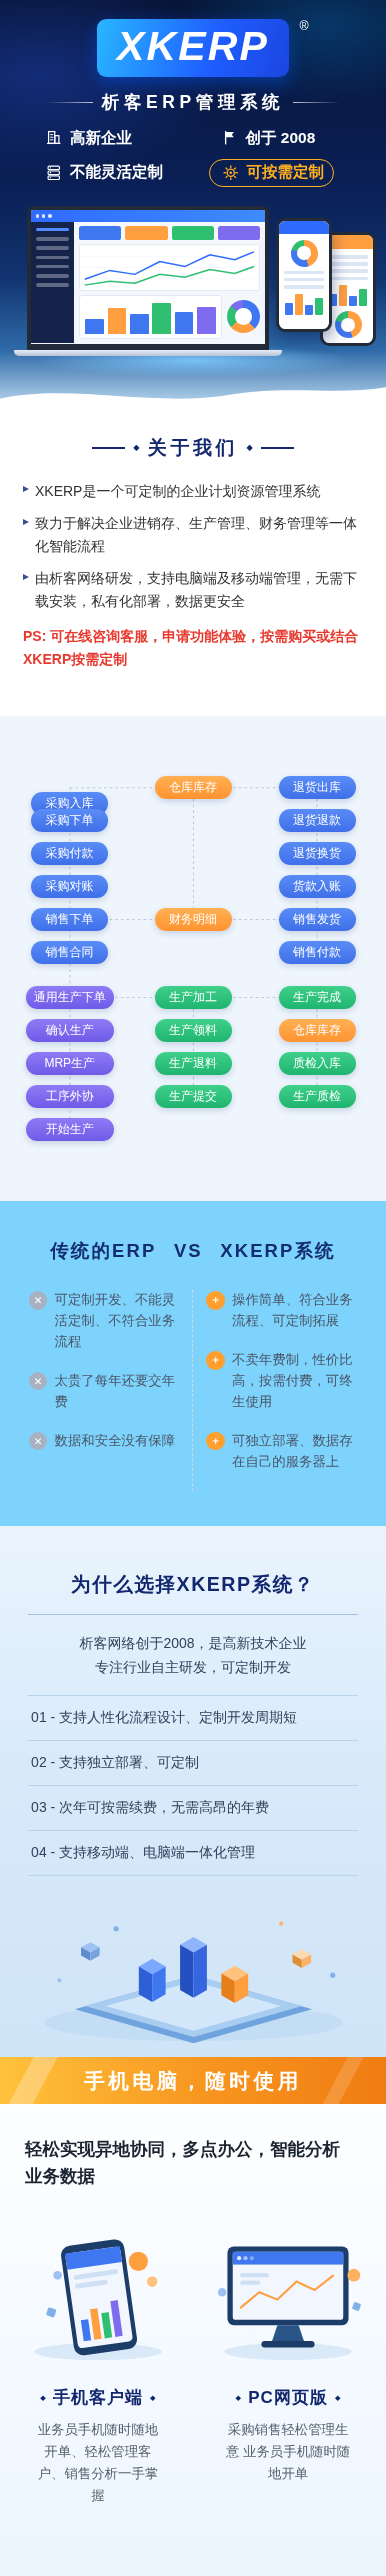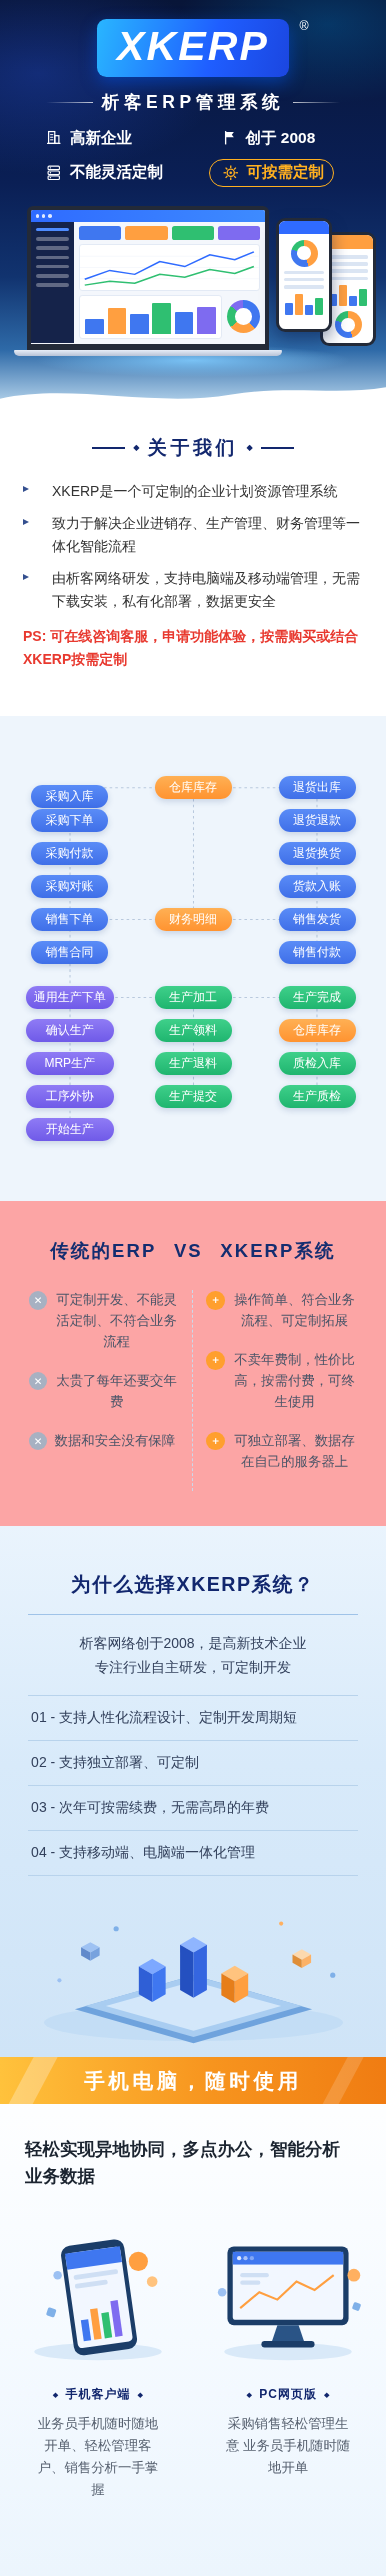--- a/index.html
+++ b/index.html
@@ -113,40 +113,40 @@
   .ph-bars i:nth-child(1){height:55%;} .ph-bars i:nth-child(2){height:95%;background:#ff9f40;}
   .ph-bars i:nth-child(3){height:45%;} .ph-bars i:nth-child(4){height:78%;background:#2fbf71;}
   .wave { position: absolute; left: 0; right: 0; bottom: -0.5px; display: block; width: 386px; height: 28px; }
 
   
   .about { min-height: 309px; padding: 28px 23px 20.6px; background: #fff; }
   .sec-title { display: flex; align-items: center; justify-content: center; gap: 8.2px; margin-bottom: 18.5px; }
   .sec-title .bar { width: 33px; height: 1.5px; background: #12276e; }
   .sec-title .dia { color: #12276e; font-size: 8.2px; line-height: 1; }
   .sec-title h2 { margin: 0; color: #12276e; font-size: 19px; font-weight: 800; letter-spacing: 3.6px; }
-  .ab-item { display: flex; gap: 23px; margin-bottom: 10.3px; align-items: flex-start; }
+  .ab-item { display: flex; gap: 6px; margin-bottom: 10.3px; align-items: flex-start; }
   .tri { flex: none; width: 0; height: 0; margin-top: 6.7px;
     border-left: 6.2px solid #35508f; border-top: 3.6px solid transparent; border-bottom: 3.6px solid transparent; }
   .ab-item p { margin: 0; font-size: 14px; line-height: 1.6; color: #333; }
   .ab-item p.hl { background: #e2eeff; color: #1d5fd6; padding: 4.1px 6.2px; border-radius: 3.1px; text-decoration: underline; }
   .ps { margin-top: 13.4px; color: #e8392f; font-size: 14px; line-height: 1.6; font-weight: 600; }
 
   
   .flow { background: #eef5fc; padding: 60px 15.5px; }
   .flow-canvas { position: relative; width: 355px; height: 365px; margin: 0 auto; }
   .flow-lines { position: absolute; inset: 0; width: 100%; height: 100%; }
   .nd { position: absolute; width: 77px; height: 23px; line-height: 23px; border-radius: 11.3px;
     color: #fff; font-size: 12px; text-align: center; box-shadow: 0 2.6px 6.2px rgba(30,60,120,.18); white-space: nowrap; }
   .nd-b { background: linear-gradient(180deg, #5a8cf7, #3f6fe8); }
   .nd-o { background: linear-gradient(180deg, #ffb054, #ff9330); }
   .nd-p { background: linear-gradient(180deg, #8f7bf5, #6f5ae8); }
   .nd-g { background: linear-gradient(180deg, #3fd08a, #1fb56f); }
 
   
-  .vs { min-height: 325px; padding: 37px 15.5px 20.6px; background: #fca5a5; text-align: center; }
+  .vs { min-height: 325px; padding: 37px 15.5px 20.6px; background: #7dd3fc; }
   .vs-title { display: flex; align-items: center; justify-content: center; gap: 17.5px; margin-bottom: 27px; }
   .vs-title span { color: #132d70; font-size: 18.5px; font-weight: 800; letter-spacing: 2.1px; }
   .vs-cols { display: flex; }
   .vs-col { width: 50%; padding: 0 13.4px; }
   .vs-col.left { border-right: 1px dashed #ccd8ea; }
   .vs-item { display: flex; gap: 7.2px; margin-bottom: 18.5px; align-items: flex-start; }
   .vs-ico { flex: none; width: 18.5px; height: 18.5px; border-radius: 50%; margin-top: 1px;
     display: flex; align-items: center; justify-content: center; color: #fff; font-size: 10.3px; font-weight: 700; }
   .vs-ico.gray { background: #a7b1c2; }
   .vs-ico.orange { background: #ff9f2e; }
@@ -171,21 +171,21 @@
     background: rgba(255,255,255,.28); transform: skewX(-28deg); }
   .banner::after { content: ""; position: absolute; right: 36px; top: -10.3px; bottom: -10.3px; width: 15.5px;
     background: rgba(255,255,255,.16); transform: skewX(-28deg); }
   .banner h2 { margin: 0; color: #fff; font-size: 20.6px; font-weight: 800; letter-spacing: 3.6px; }
   .mp-intro { width: 330px; margin: 32px 0 0 25px; color: #1b2430; font-size: 17.5px; font-weight: 800; line-height: 1.55; }
   .cards { display: flex; justify-content: center; gap: 5.2px; margin-top: 33px; }
   .card { width: 185px; text-align: center; }
   .card-art { display: block; width: 170px; height: 149px; margin: 0 auto; }
   .card-title { display: flex; align-items: center; justify-content: center; gap: 7.2px; margin-top: 13.4px; }
   .card-title .dia { color: #12276e; font-size: 7.2px; line-height: 1; }
-  .card-title h3 { margin: 0; color: #12276e; font-size: 12px; font-weight: 800; letter-spacing: 1px; }
+  .card-title h3 { margin: 0; color: #12276e; font-size: 17px; font-weight: 800; letter-spacing: 1px; }
   .card-desc { width: 128px; margin: 10.3px auto 0; text-align: center; color: #555f6e; font-size: 13.4px; line-height: 1.65; }
 </style>
 </head>
 <body>
 
 <div class="page">
 
   <header class="hero">
     <div class="logo-wrap">
       <div class="logo-box">
@@ -374,21 +374,21 @@
           <line x1="105" y1="278" x2="345" y2="278"></line>
           <line x1="345" y1="278" x2="585" y2="278"></line>
           <line x1="105" y1="342" x2="105" y2="430"></line>
           <line x1="105" y1="430" x2="345" y2="430"></line>
           <line x1="345" y1="430" x2="585" y2="430"></line>
           <line x1="105" y1="430" x2="105" y2="686"></line>
           <line x1="345" y1="430" x2="345" y2="622"></line>
           <line x1="585" y1="430" x2="585" y2="622"></line>
         </g>
       </svg>
-      <div class="nd nd-b" style="left:15.5px;top:9px;">采购入库</div>
+      <div class="nd nd-b" style="left:15.5px;top:16px;">采购入库</div>
       <div class="nd nd-o" style="left:139px;top:0;">仓库库存</div>
       <div class="nd nd-b" style="left:263px;top:0;">退货出库</div>
       <div class="nd nd-b" style="left:15.5px;top:33px;">采购下单</div>
       <div class="nd nd-b" style="left:263px;top:33px;">退货退款</div>
       <div class="nd nd-b" style="left:15.5px;top:66px;">采购付款</div>
       <div class="nd nd-b" style="left:263px;top:66px;">退货换货</div>
       <div class="nd nd-b" style="left:15.5px;top:99px;">采购对账</div>
       <div class="nd nd-b" style="left:263px;top:99px;">货款入账</div>
       <div class="nd nd-b" style="left:15.5px;top:132px;">销售下单</div>
       <div class="nd nd-o" style="left:139px;top:132px;">财务明细</div>

